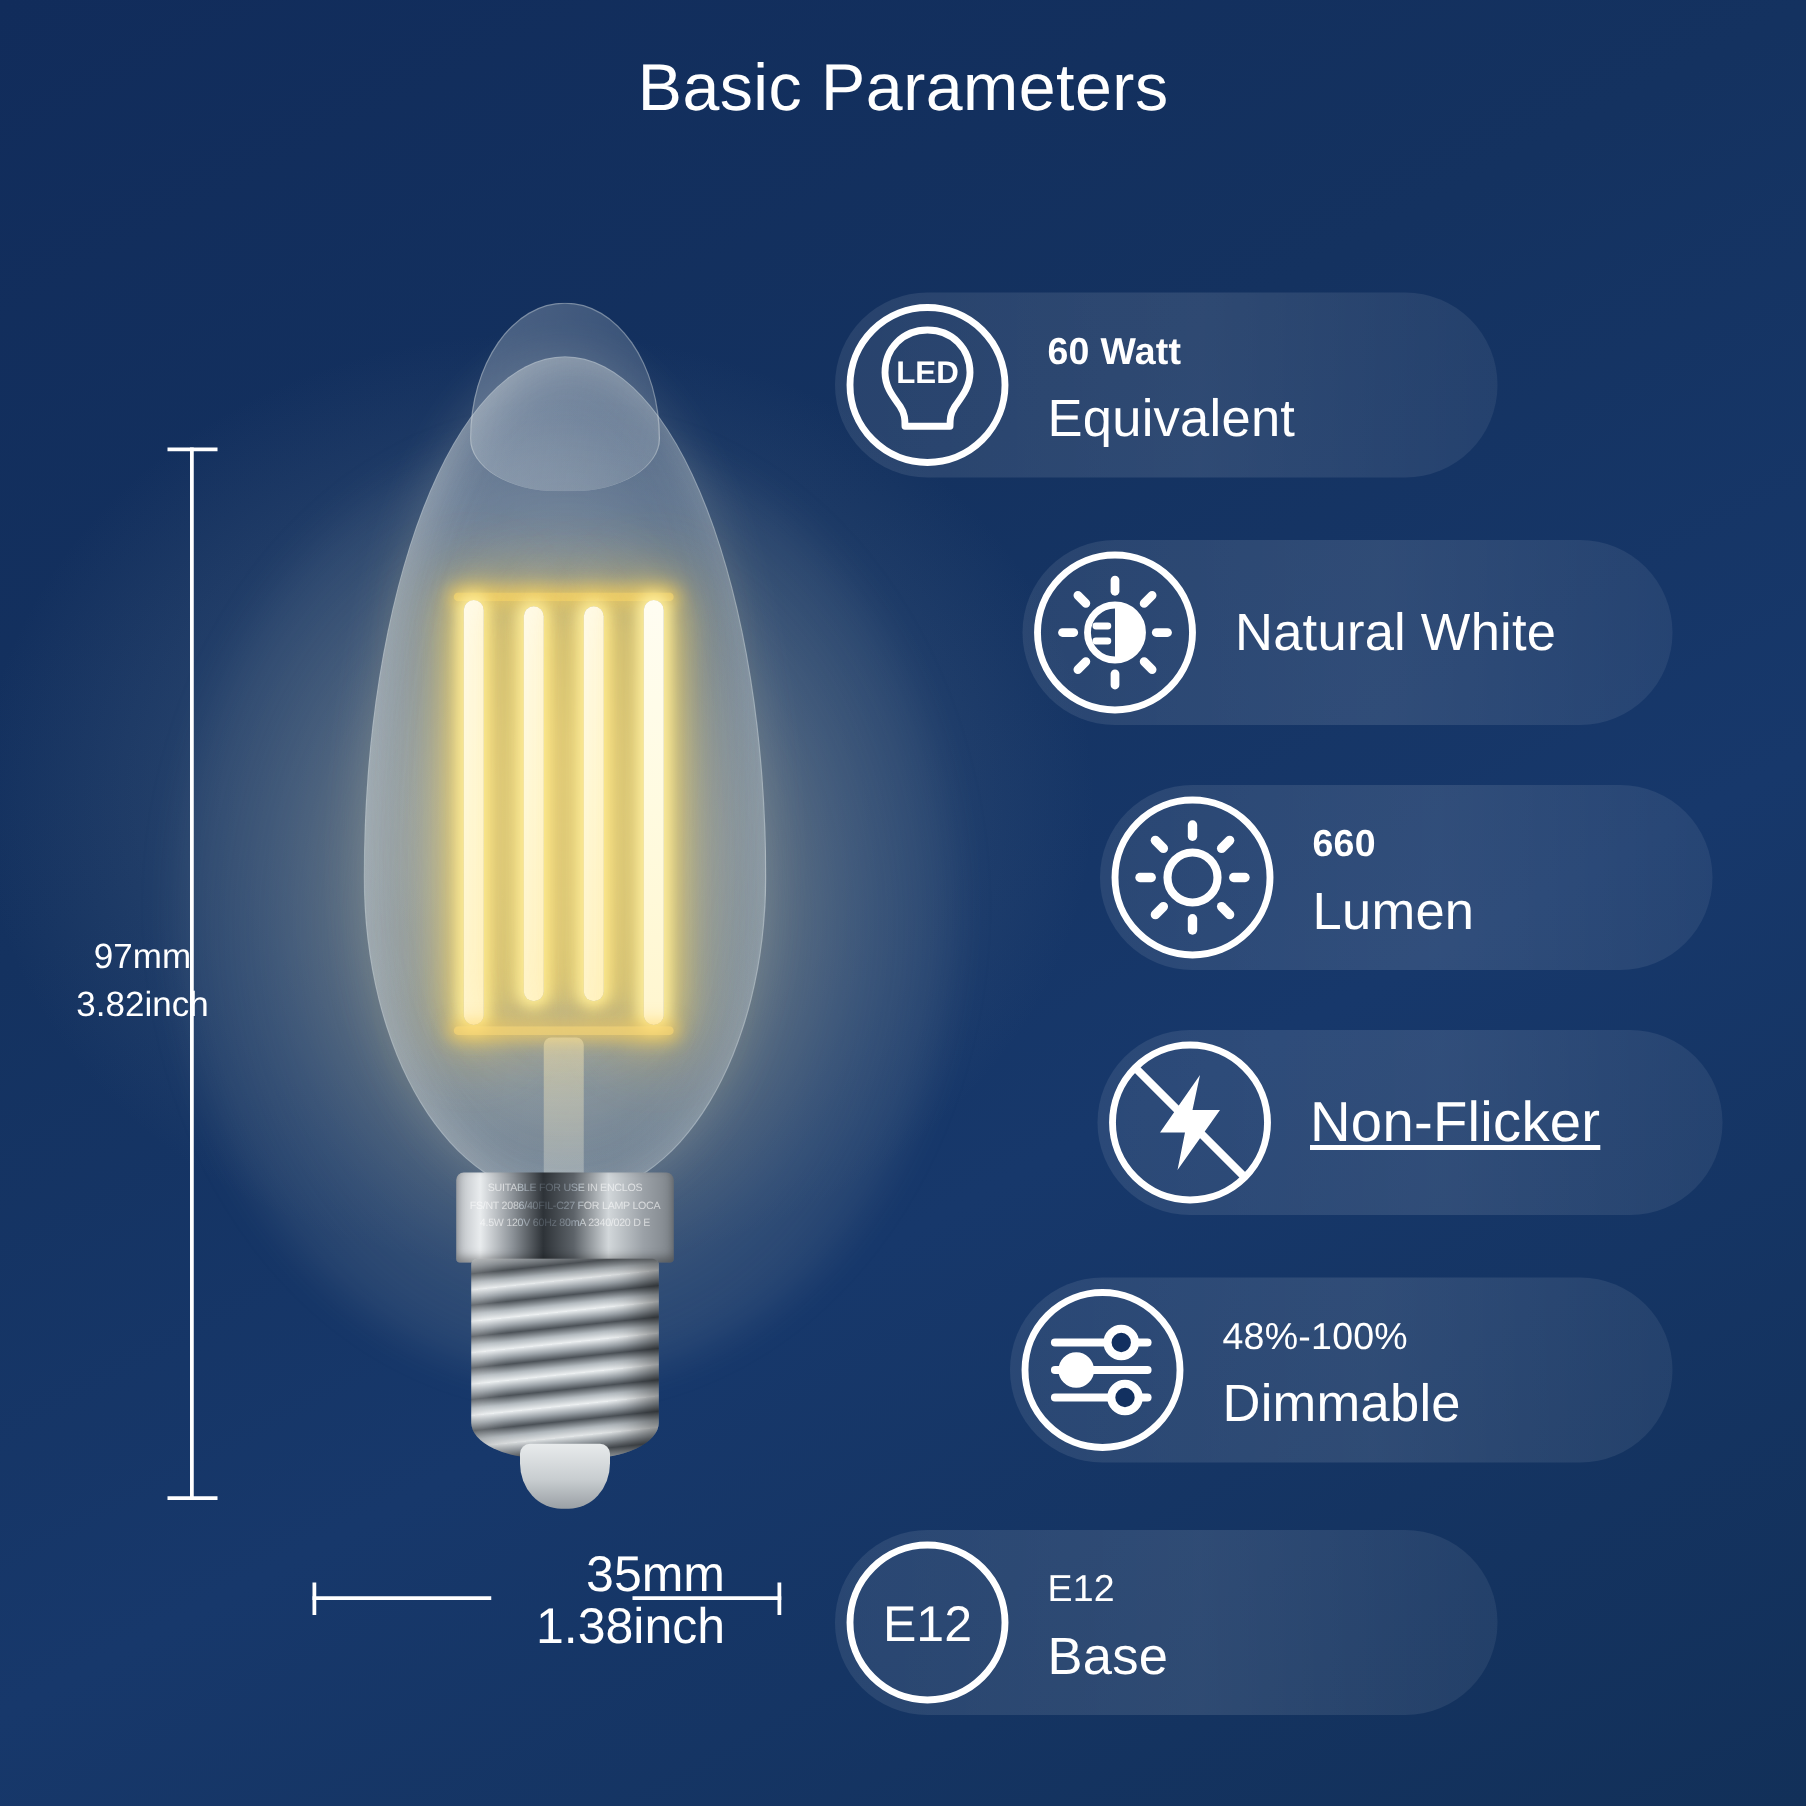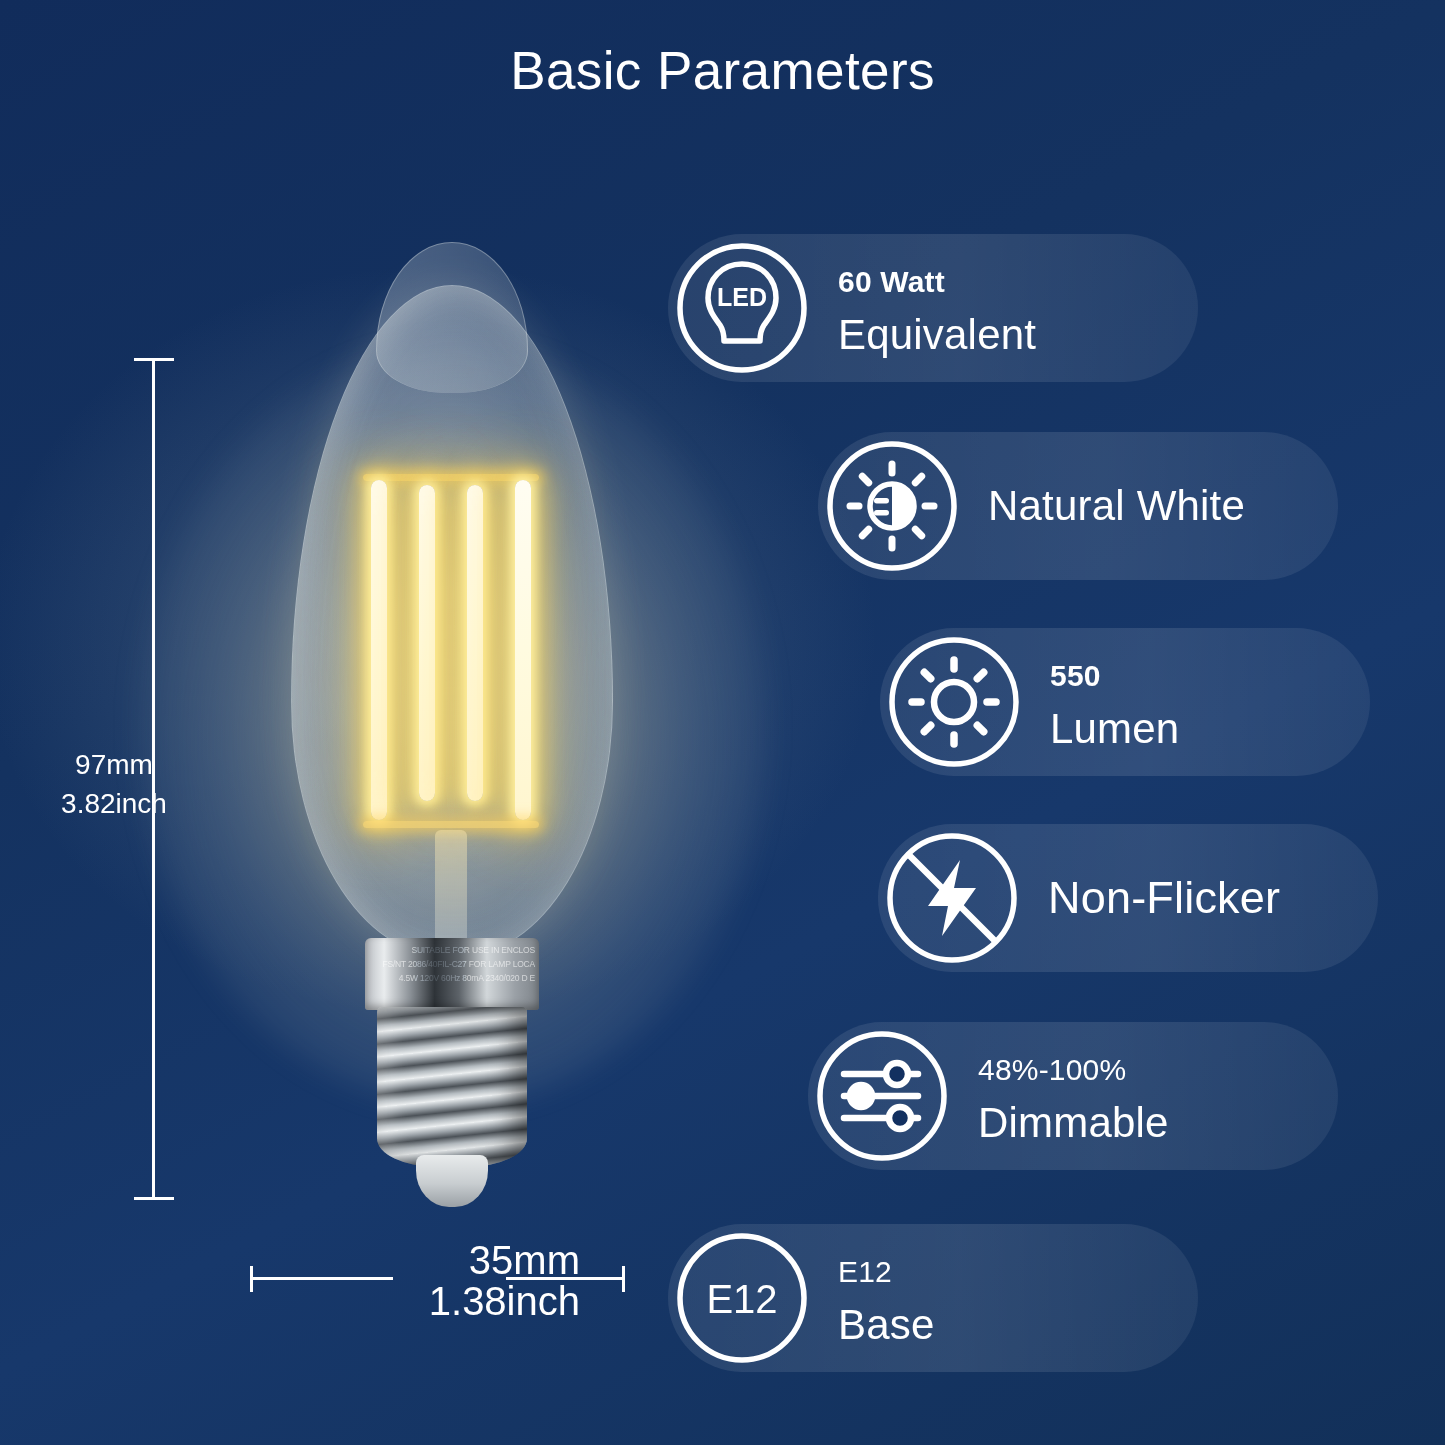--- a/index.html
+++ b/index.html
@@ -143,21 +143,21 @@
   .base-print {
     position: absolute;
     left: 4px;
     top: 7px;
     width: 166px;
     color: rgba(250,250,250,0.62);
     font-size: 8.5px;
     line-height: 11px;
     letter-spacing: -0.2px;
     font-family: "Liberation Sans", sans-serif;
-    text-align: right;
+    text-align: center;
     white-space: nowrap;
     overflow: hidden;
     mix-blend-mode: overlay;
   }
   .screw {
     position: absolute;
     left: 124px;
     top: 752px;
     width: 150px;
     height: 160px;
@@ -281,20 +281,21 @@
   .ftext .l2 {
     font-size: 42px;
     font-weight: 400;
     line-height: 52px;
     letter-spacing: 0.2px;
   }
   .ftext.single .l1 {
     font-size: 45px;
     font-weight: 400;
     line-height: 60px;
+    text-decoration: underline;
   }
 </style>
 </head>
 <body>
 
 <div id="stage">
 
   <div class="title">Basic Parameters</div>
 
   <div id="bulb-wrap">
@@ -396,21 +397,21 @@
             <line x1="26" y1="68" x2="35" y2="68"></line>
             <line x1="101" y1="68" x2="110" y2="68"></line>
             <line x1="38.3" y1="38.3" x2="44.7" y2="44.7"></line>
             <line x1="91.3" y1="91.3" x2="97.7" y2="97.7"></line>
             <line x1="38.3" y1="97.7" x2="44.7" y2="91.3"></line>
             <line x1="91.3" y1="44.7" x2="97.7" y2="38.3"></line>
           </g>
         </svg>
       </div>
       <div class="ftext">
-        <div class="l1">550</div>
+        <div class="l1">660</div>
         <div class="l2">Lumen</div>
       </div>
     </div>
 
     <div class="feature" style="left:878px; top:812px;">
       <div class="pill" style="width:500px;"></div>
       <div class="icon-badge">
         <svg viewBox="0 0 136 136">
           <circle cx="68" cy="68" r="62" fill="none" stroke="#fff" stroke-width="5.5"></circle>
           <path d="M76 30 L44 76 L64 76 L58 106 L92 58 L70 58 Z" fill="#fff"></path>

